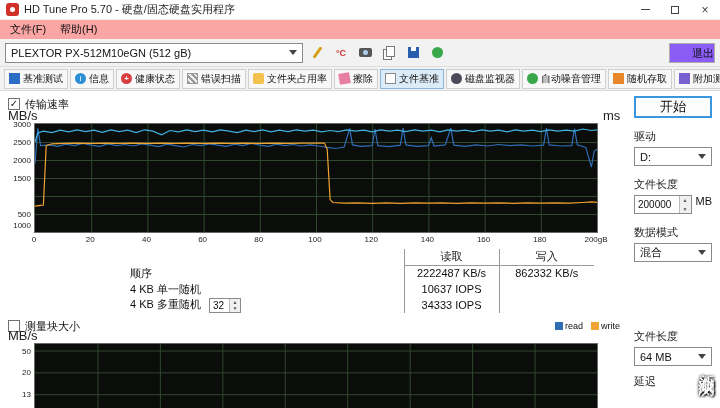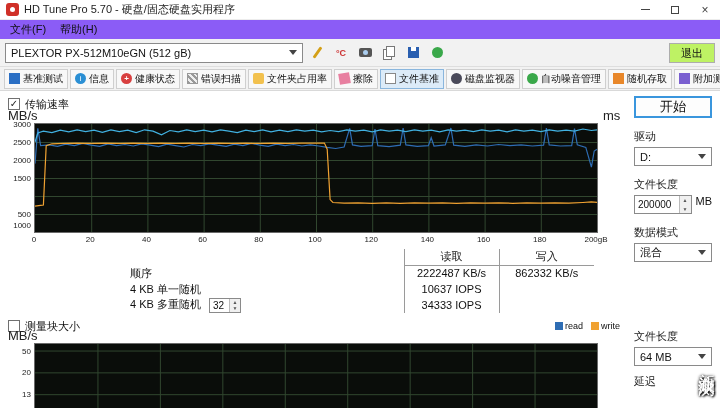--- a/index.html
+++ b/index.html
@@ -9,38 +9,38 @@
 
 .titlebar{height:20px;background:#fff;display:flex;align-items:center;padding-left:6px;gap:5px;border-bottom:1px solid #ececec}
 .appicon{width:13px;height:13px;border-radius:3px;background:#d03028;position:relative;flex:none}
 .appicon::after{content:'';position:absolute;left:4px;top:4px;width:5px;height:5px;border-radius:50%;background:#fff}
 .title-text{font-size:11px;color:#222;white-space:nowrap}
 .winbtns{margin-left:auto;display:flex;height:100%}
 .wbtn{width:30px;display:flex;align-items:center;justify-content:center;color:#444;font-size:12px}
 .minglyph{width:9px;height:1px;background:#444}
 .maxglyph{width:8px;height:8px;border:1px solid #444}
 
-.menubar{height:19px;background:#8b5cf6;display:flex;align-items:center;padding-left:3px}
+.menubar{height:19px;background:#fca5a5;display:flex;align-items:center;padding-left:3px}
 .menu-item{padding:2px 7px}
 
 .toolbar{height:28px;background:#f2f2f2;display:flex;align-items:center;padding:0 5px;gap:4px;border-bottom:1px solid #dedede}
 .combo{background:#fff;border:1px solid #8a8a8a;height:20px;display:flex;align-items:center;padding:0 5px;gap:4px}
 .combo .ctext{flex:1;white-space:nowrap;overflow:hidden}
 .combo .arr{width:0;height:0;border-left:4px solid transparent;border-right:4px solid transparent;border-top:5px solid #444;flex:none}
 .drive-combo{width:298px}
 .tbicon{width:20px;height:20px;display:flex;align-items:center;justify-content:center;flex:none}
 .pencil{width:3px;height:13px;background:#d4a017;border-radius:1px;transform:rotate(35deg)}
 .tempicon{font-size:9px;font-weight:bold;color:#c33}
 .camera{width:13px;height:9px;background:#555;border-radius:2px;position:relative}
 .camera::after{content:'';position:absolute;left:4px;top:2px;width:5px;height:5px;border-radius:50%;background:#aacdee}
 .copyic{width:9px;height:11px;background:#fff;border:1px solid #777;box-shadow:-3px 3px 0 -1px #fff,-3px 3px 0 0 #777;margin-left:3px;margin-bottom:3px}
 .saveic{width:11px;height:11px;background:#2a5fb0;position:relative}
 .saveic::after{content:'';position:absolute;top:0;left:3px;width:5px;height:4px;background:#fff}
 .greenball{width:11px;height:11px;border-radius:50%;background:#3aa84a}
-.exit-btn{margin-left:auto;width:46px;height:20px;background:#bef264;border:1px solid #adadad;text-align:center;line-height:18px}
+.exit-btn{margin-left:auto;width:46px;height:20px;background:#8b5cf6;border:1px solid #adadad;text-align:right;line-height:18px}
 
 .tabbar{height:24px;background:#f2f2f2;display:flex;align-items:center;gap:2px;padding:0 4px;border-bottom:1px solid #d9d9d9}
 .tab{display:flex;align-items:center;gap:3px;padding:0 4px;height:20px;border:1px solid #cfcfcf;background:#f8f8f8;font-size:10px;white-space:nowrap}
 .tab.active{background:#dcebf8;border-color:#8ab6dd}
 .ticon{width:11px;height:11px;display:inline-flex;align-items:center;justify-content:center;font-size:8px;line-height:1;color:#fff;flex:none}
 .i-benchmark{background:#2b6fc4}
 .i-info{background:#2b8fd4;border-radius:50%}
 .i-health{background:#d84040;border-radius:50%;font-weight:bold}
 .i-scan{background:repeating-linear-gradient(45deg,#999 0 2px,#eee 2px 4px);border:1px solid #999}
 .i-folder{background:#f2c14e;border-radius:2px}

